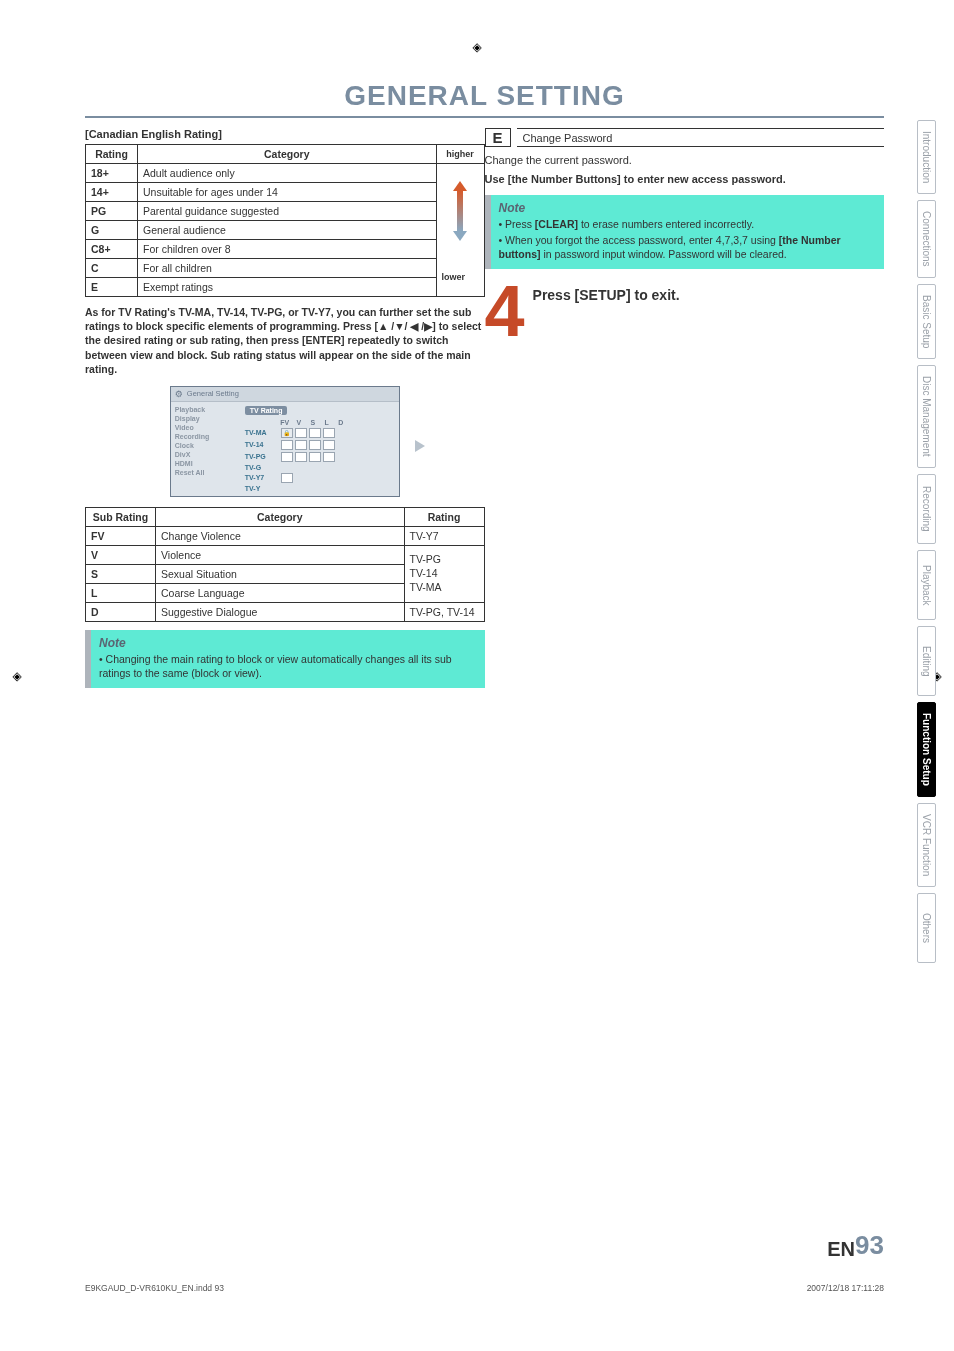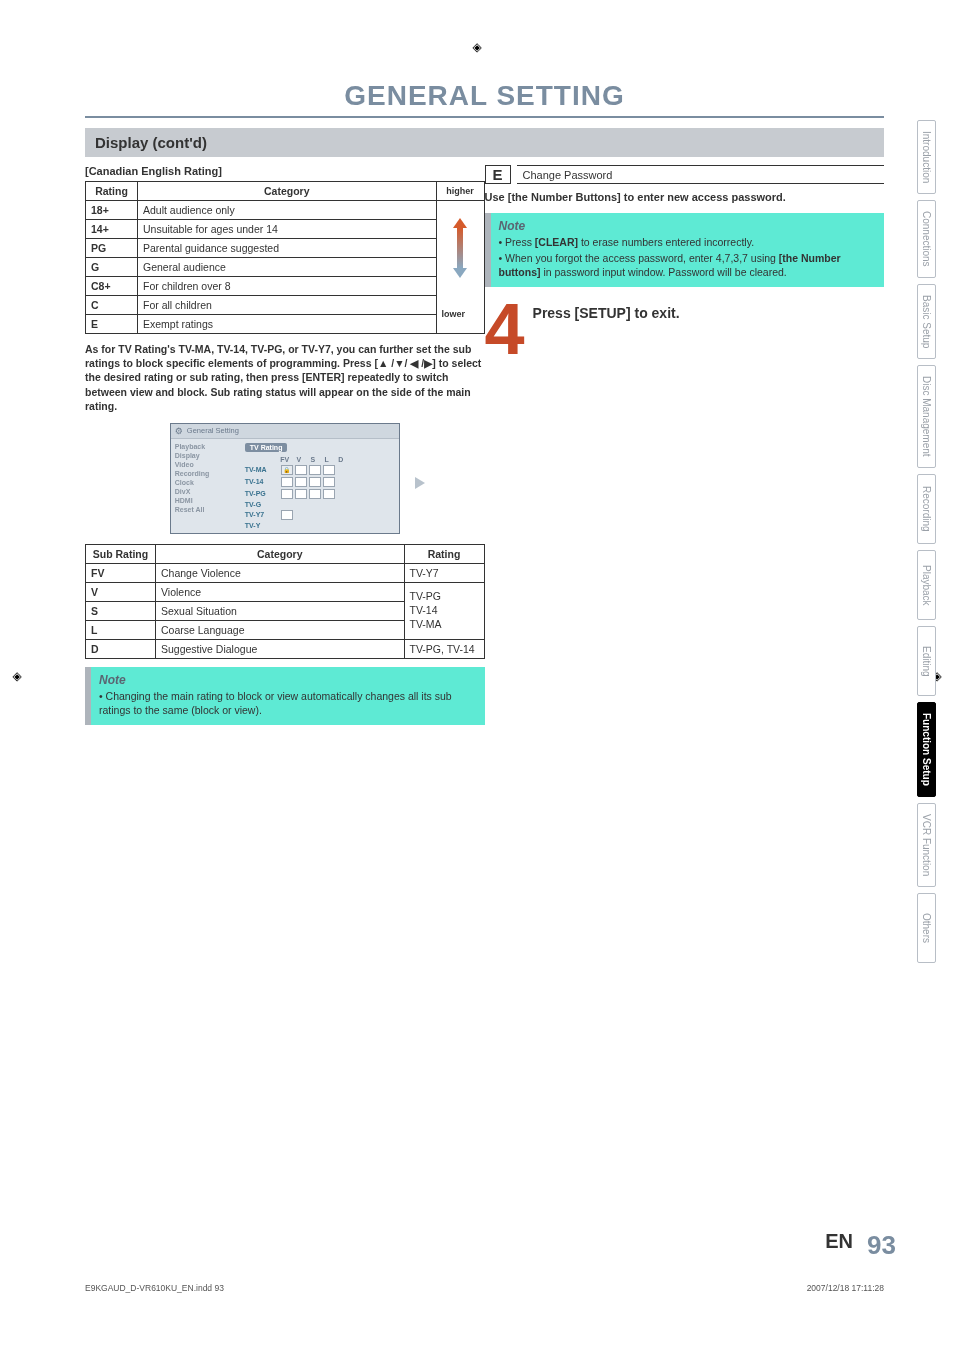--- a/index.html
+++ b/index.html
@@ -247,22 +247,22 @@
     background: #000;
     color: #fff;
     border-color:#000;
     font-weight: bold;
   }
 
   
   .page-footer {
     position: absolute;
     bottom: 90px;
-    right: 58px;
-    display:flex; align-items:flex-start; gap: 14px;
+    right: 70px;
+    display:flex; align-items:flex-end; 
   }
   .page-footer .en {
     font-size: 20px; font-weight:bold; color:#333;
   }
   .page-footer .num {
     font-size: 26px; font-weight:bold; color:#7a8da0;
   }
   .print-line {
     position:absolute;
     bottom: 58px;
@@ -274,21 +274,20 @@
 </head>
 <body>
 
 <div class="crop-mark crop-top">◈</div>
 <div class="crop-mark crop-left">◈</div>
 <div class="crop-mark crop-right">◈</div>
 
 <div class="page">
 
   <h1 class="title">GENERAL SETTING</h1>
-  <div class="section-bar">Display (cont'd)</div>
 
   <div class="columns">
 
     <div class="col">
       <div class="sub-head">[Canadian English Rating]</div>
 
       <table class="rating">
         <tbody>
             <tr>
           <th style="width:52px">Rating</th>
@@ -442,20 +441,21 @@
           <li>Changing the main rating to block or view automatically changes all its sub ratings to the same (block or view).</li>
         </ul>
       </div>
     </div>
 
     <div class="col">
       <div class="step-head">
         <div class="step-box">E</div>
         <div class="step-label">Change Password</div>
       </div>
+      <div class="right-txt">Change the current password.</div>
       <div class="right-txt bold">Use [the Number Buttons] to enter new access password.</div>
 
       <div class="note-box">
         <div class="note-title">Note</div>
         <ul>
           <li>Press <b>[CLEAR]</b> to erase numbers entered incorrectly.</li>
           <li>When you forgot the access password, enter 4,7,3,7 using <b>[the Number buttons]</b> in password input window. Password will be cleared.</li>
         </ul>
       </div>
 

